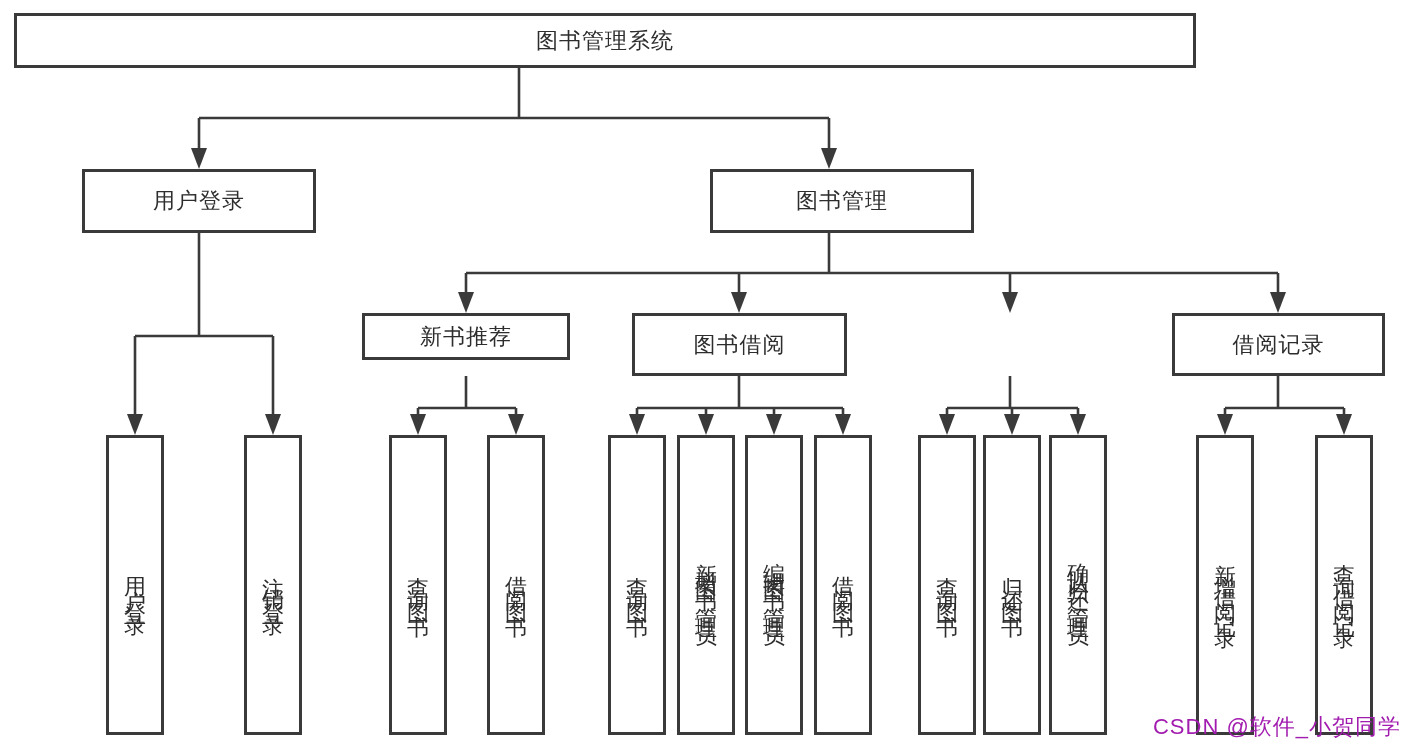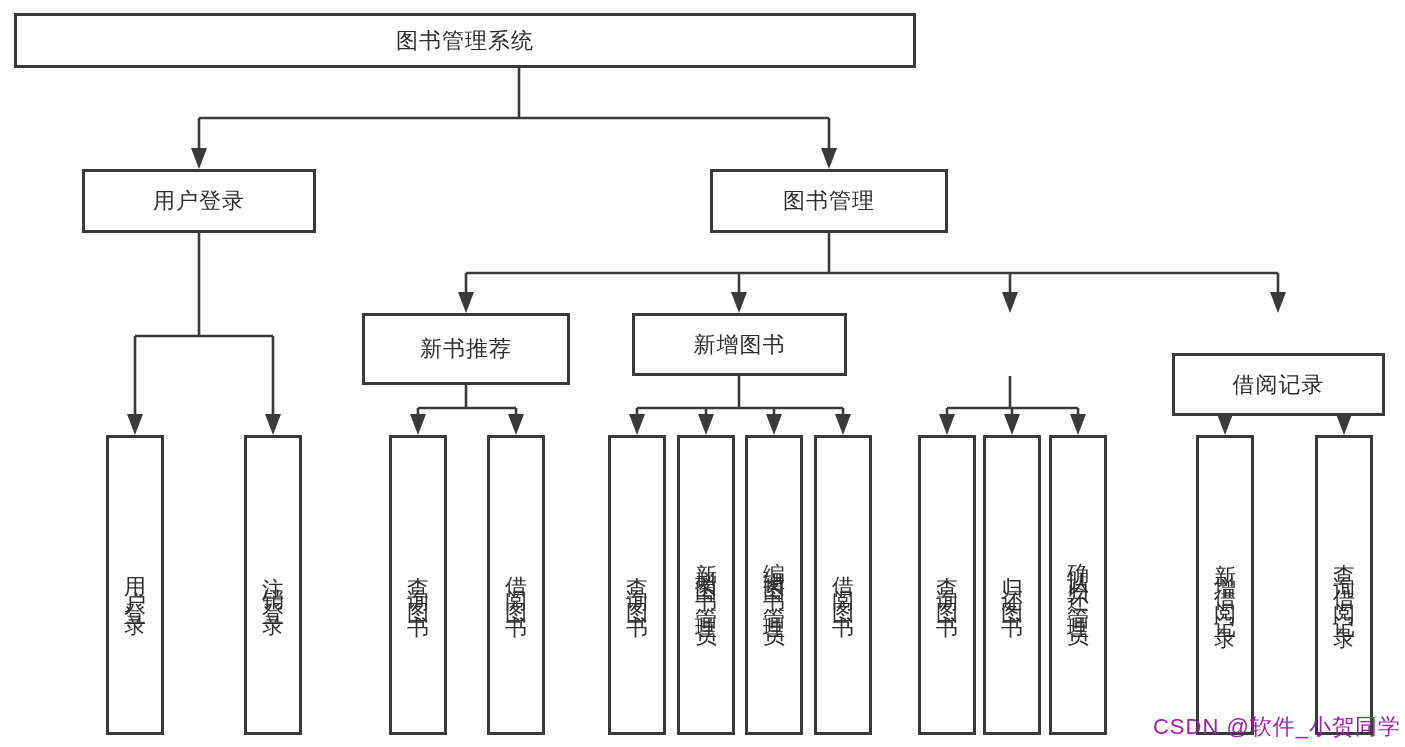--- a/index.html
+++ b/index.html
@@ -122,38 +122,38 @@
 
       <polygon points="939,414 955,414 947,435"></polygon>
       <polygon points="1004,414 1020,414 1012,435"></polygon>
       <polygon points="1070,414 1086,414 1078,435"></polygon>
 
       <polygon points="1217,414 1233,414 1225,435"></polygon>
       <polygon points="1336,414 1352,414 1344,435"></polygon>
     </g>
   </svg>
 
-  <div class="node" style="left:14px; top:13px; width:902px; height:55px;">
+  <div class="node" style="left:14px; top:13px; width:1182px; height:55px;">
     <span>图书管理系统</span>
   </div>
 
   <div class="node" style="left:82px; top:169px; width:234px; height:64px;">
     <span>用户登录</span>
   </div>
-  <div class="node" style="left:710px; top:169px; width:238px; height:64px;">
+  <div class="node" style="left:710px; top:169px; width:264px; height:64px;">
     <span>图书管理</span>
   </div>
 
-  <div class="node" style="left:362px; top:313px; width:208px; height:72px;">
+  <div class="node" style="left:362px; top:313px; width:208px; height:47px;">
     <span>新书推荐</span>
   </div>
   <div class="node" style="left:632px; top:313px; width:215px; height:63px;">
-    <span>新增图书</span>
-  </div>
-  <div class="node" style="left:1172px; top:313px; width:213px; height:63px;margin-top:40px;">
+    <span>图书借阅</span>
+  </div>
+  <div class="node" style="left:1172px; top:313px; width:213px; height:63px;">
     <span>借阅记录</span>
   </div>
 
   <div class="node leaf" style="left:106px; top:435px; width:58px; height:300px;">
     <span class="vtext">用户登录</span>
   </div>
   <div class="node leaf" style="left:244px; top:435px; width:58px; height:300px;">
     <span class="vtext">注销登录</span>
   </div>
 

